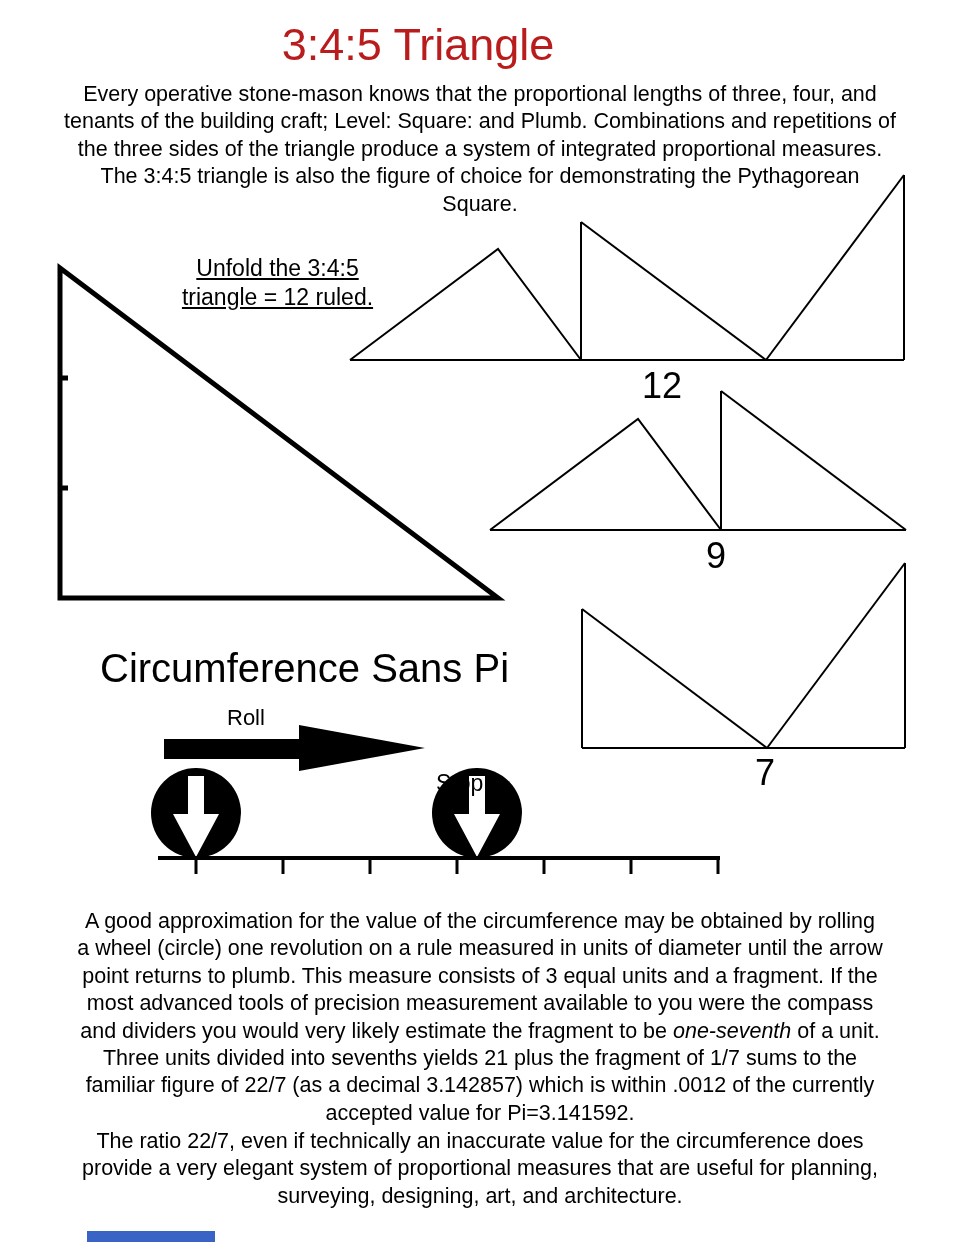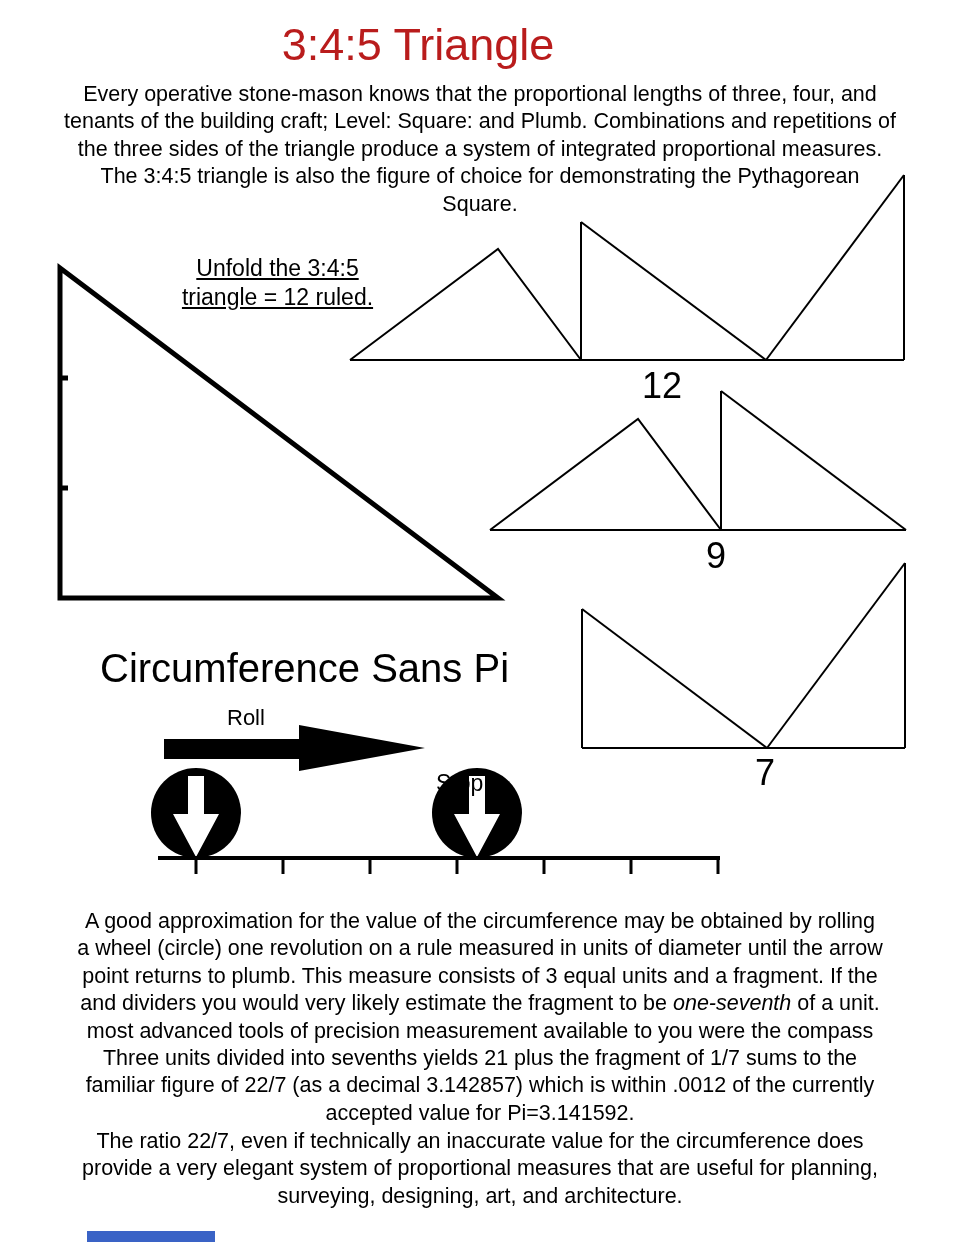--- a/index.html
+++ b/index.html
@@ -128,22 +128,22 @@
   </div>
 
   <div id="circ-heading" class="abs">Circumference Sans Pi</div>
   <div id="roll-label" class="abs">Roll</div>
   <div id="stop-label" class="abs">Stop</div>
 
   <div id="body-para" class="abs para">
     <div class="ln">A good approximation for the value of the circumference may be obtained by rolling</div>
     <div class="ln">a wheel (circle) one revolution on a rule measured in units of diameter until the arrow</div>
     <div class="ln">point returns to plumb. This measure consists of 3 equal units and a fragment. If the</div>
+    <div class="ln">most advanced tools of precision measurement available to you were the compass</div>
     <div class="ln"><span>and dividers you would very likely estimate the fragment to be </span><i>one-seventh</i><span> of a unit.</span></div>
-    <div class="ln">most advanced tools of precision measurement available to you were the compass</div>
     <div class="ln">Three units divided into sevenths yields 21 plus the fragment of 1/7 sums to the</div>
     <div class="ln">familiar figure of 22/7 (as a decimal 3.142857) which is within .0012 of the currently</div>
     <div class="ln">accepted value for Pi=3.141592.</div>
   </div>
 
   <div id="closing-para" class="abs para">
     <div class="ln">The ratio 22/7, even if technically an inaccurate value for the circumference does</div>
     <div class="ln">provide a very elegant system of proportional measures that are useful for planning,</div>
     <div class="ln">surveying, designing, art, and architecture.</div>
   </div>

